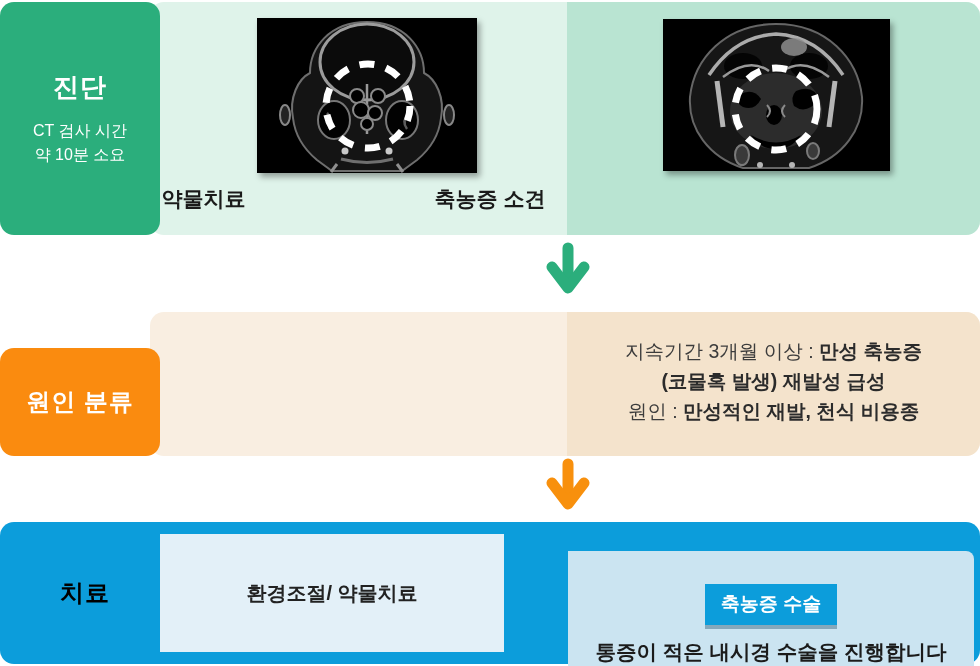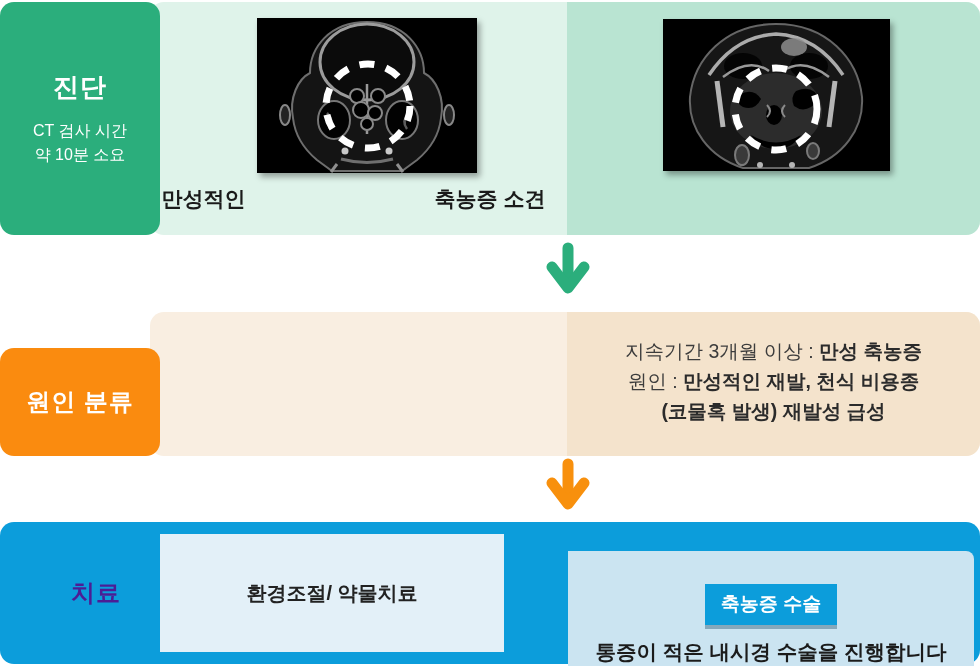--- a/index.html
+++ b/index.html
@@ -40,23 +40,23 @@
   #row-cause .row-base { background:#F9EEE1; }
   #row-cause .row-rightseg { background:#F4E3CC; }
   #row-cause .row-leftpanel { background:#FA8B0F; color:#fff;margin-top:36px; }
   .cause-title { font-size:24px; font-weight:bold; letter-spacing:1px; }
   .cause-text { display:flex; flex-direction:column; align-items:center; justify-content:center;
                 height:100%; padding-bottom:6px; font-size:19.5px; line-height:30px; color:#3c3c3c; }
   .cause-text b { color:#2b2b2b; }
 
   
   #row-treatment { top:522px; height:142px; background:#0C9DDB; border-radius:14px; }
-  .treat-label { position:absolute; left:16px; top:0; bottom:0; width:160px;
+  .treat-label { position:absolute; left:5px; top:0; bottom:0; width:160px;
                  display:flex; align-items:center; justify-content:center;
-                 color:#4c1d95; font-size:24px; font-weight:bold; letter-spacing:1px; }
+                 color:#000000; font-size:24px; font-weight:bold; letter-spacing:1px; }
   .treat-mid { position:absolute; left:160px; top:12px; height:118px; width:344px; background:#E3F0F8;
                display:flex; align-items:center; justify-content:center;
                font-size:20px; font-weight:bold; color:#222; }
   .treat-right { position:absolute; left:568px; top:12px; height:148px; width:406px; background:#CBE4F1;
                  border-radius:0 8px 8px 0;
                  display:flex; flex-direction:column; align-items:center; justify-content:center; gap:13px;margin-top:17px; }
   .surgery-badge { background:#0C9DDB; color:#fff; font-size:19px; font-weight:bold;
                    padding:7px 16px 8px; box-shadow:0 4px 0 rgba(48,96,122,0.45); }
   .surgery-desc { font-size:20.5px; font-weight:bold; color:#1b1b1b; }
 </style>
@@ -95,21 +95,21 @@
         <ellipse cx="28" cy="97" rx="5" ry="10" fill="#222" stroke="#888" stroke-width="2"></ellipse>
         <ellipse cx="192" cy="97" rx="5" ry="10" fill="#222" stroke="#888" stroke-width="2"></ellipse>
         <path d="M84,141 Q110,148 136,141" stroke="#6f6f6f" stroke-width="3" fill="none"></path>
         <circle cx="88" cy="133" r="3.5" fill="#c9c9c9"></circle>
         <circle cx="132" cy="133" r="3.5" fill="#c9c9c9"></circle>
         <path d="M80,146 l-6,8" stroke="#8f8f8f" stroke-width="3"></path>
         <path d="M140,146 l6,8" stroke="#8f8f8f" stroke-width="3"></path>
         <circle cx="111" cy="88" r="42" fill="none" stroke="#fff" stroke-width="7" stroke-dasharray="15 12"></circle>
       </svg>
     </div>
-    <div class="ct-caption mid-zone">만성적인</div>
+    <div class="ct-caption mid-zone">약물치료</div>
 
     <div class="ct-img" id="ct-sinus">
       <svg width="227" height="152" viewBox="0 0 227 152" xmlns="http://www.w3.org/2000/svg">
         <rect width="227" height="152" fill="#000"></rect>
         <path d="M113,5 C62,5 31,40 27,78 C25,110 46,138 80,149 H146 C180,138 201,110 199,78 C195,40 164,5 113,5 Z" fill="#161616" stroke="#666" stroke-width="2"></path>
         <path d="M46,56 Q72,17 113,15 Q154,17 180,56" stroke="#ababab" stroke-width="3.5" fill="none"></path>
         <ellipse cx="80" cy="47" rx="19" ry="13" fill="#040404"></ellipse>
         <ellipse cx="146" cy="47" rx="19" ry="13" fill="#040404"></ellipse>
         <path d="M60,58 Q86,38 106,52" stroke="#999" stroke-width="2.5" fill="none"></path>
         <path d="M120,52 Q140,38 166,58" stroke="#999" stroke-width="2.5" fill="none"></path>
@@ -147,24 +147,24 @@
       <div class="cause-title">원인 분류</div>
     </div>
 
 
     <div class="right-zone">
       <div class="cause-text">
         <div>
           <span>지속기간 3개월 이상 : </span><b>만성 축농증</b>
         </div>
         <div>
-          <span>원인 : </span><b>만성적인 재발, 천식 비용종</b>
+          <b>(코물혹 발생) 재발성 급성</b>
         </div>
         <div>
-          <b>(코물혹 발생) 재발성 급성</b>
+          <span>원인 : </span><b>만성적인 재발, 천식 비용종</b>
         </div>
       </div>
     </div>
   </div>
 
   <div class="step-arrow" id="arrow-2">
     <svg width="46" height="55" viewBox="0 0 46 55" xmlns="http://www.w3.org/2000/svg">
       <path d="M23 6 V37" stroke="#F8900D" stroke-width="11" stroke-linecap="round" fill="none"></path>
       <path d="M7 25 L23 46 L39 25" stroke="#F8900D" stroke-width="11" stroke-linecap="round" stroke-linejoin="round" fill="none"></path>
     </svg>

